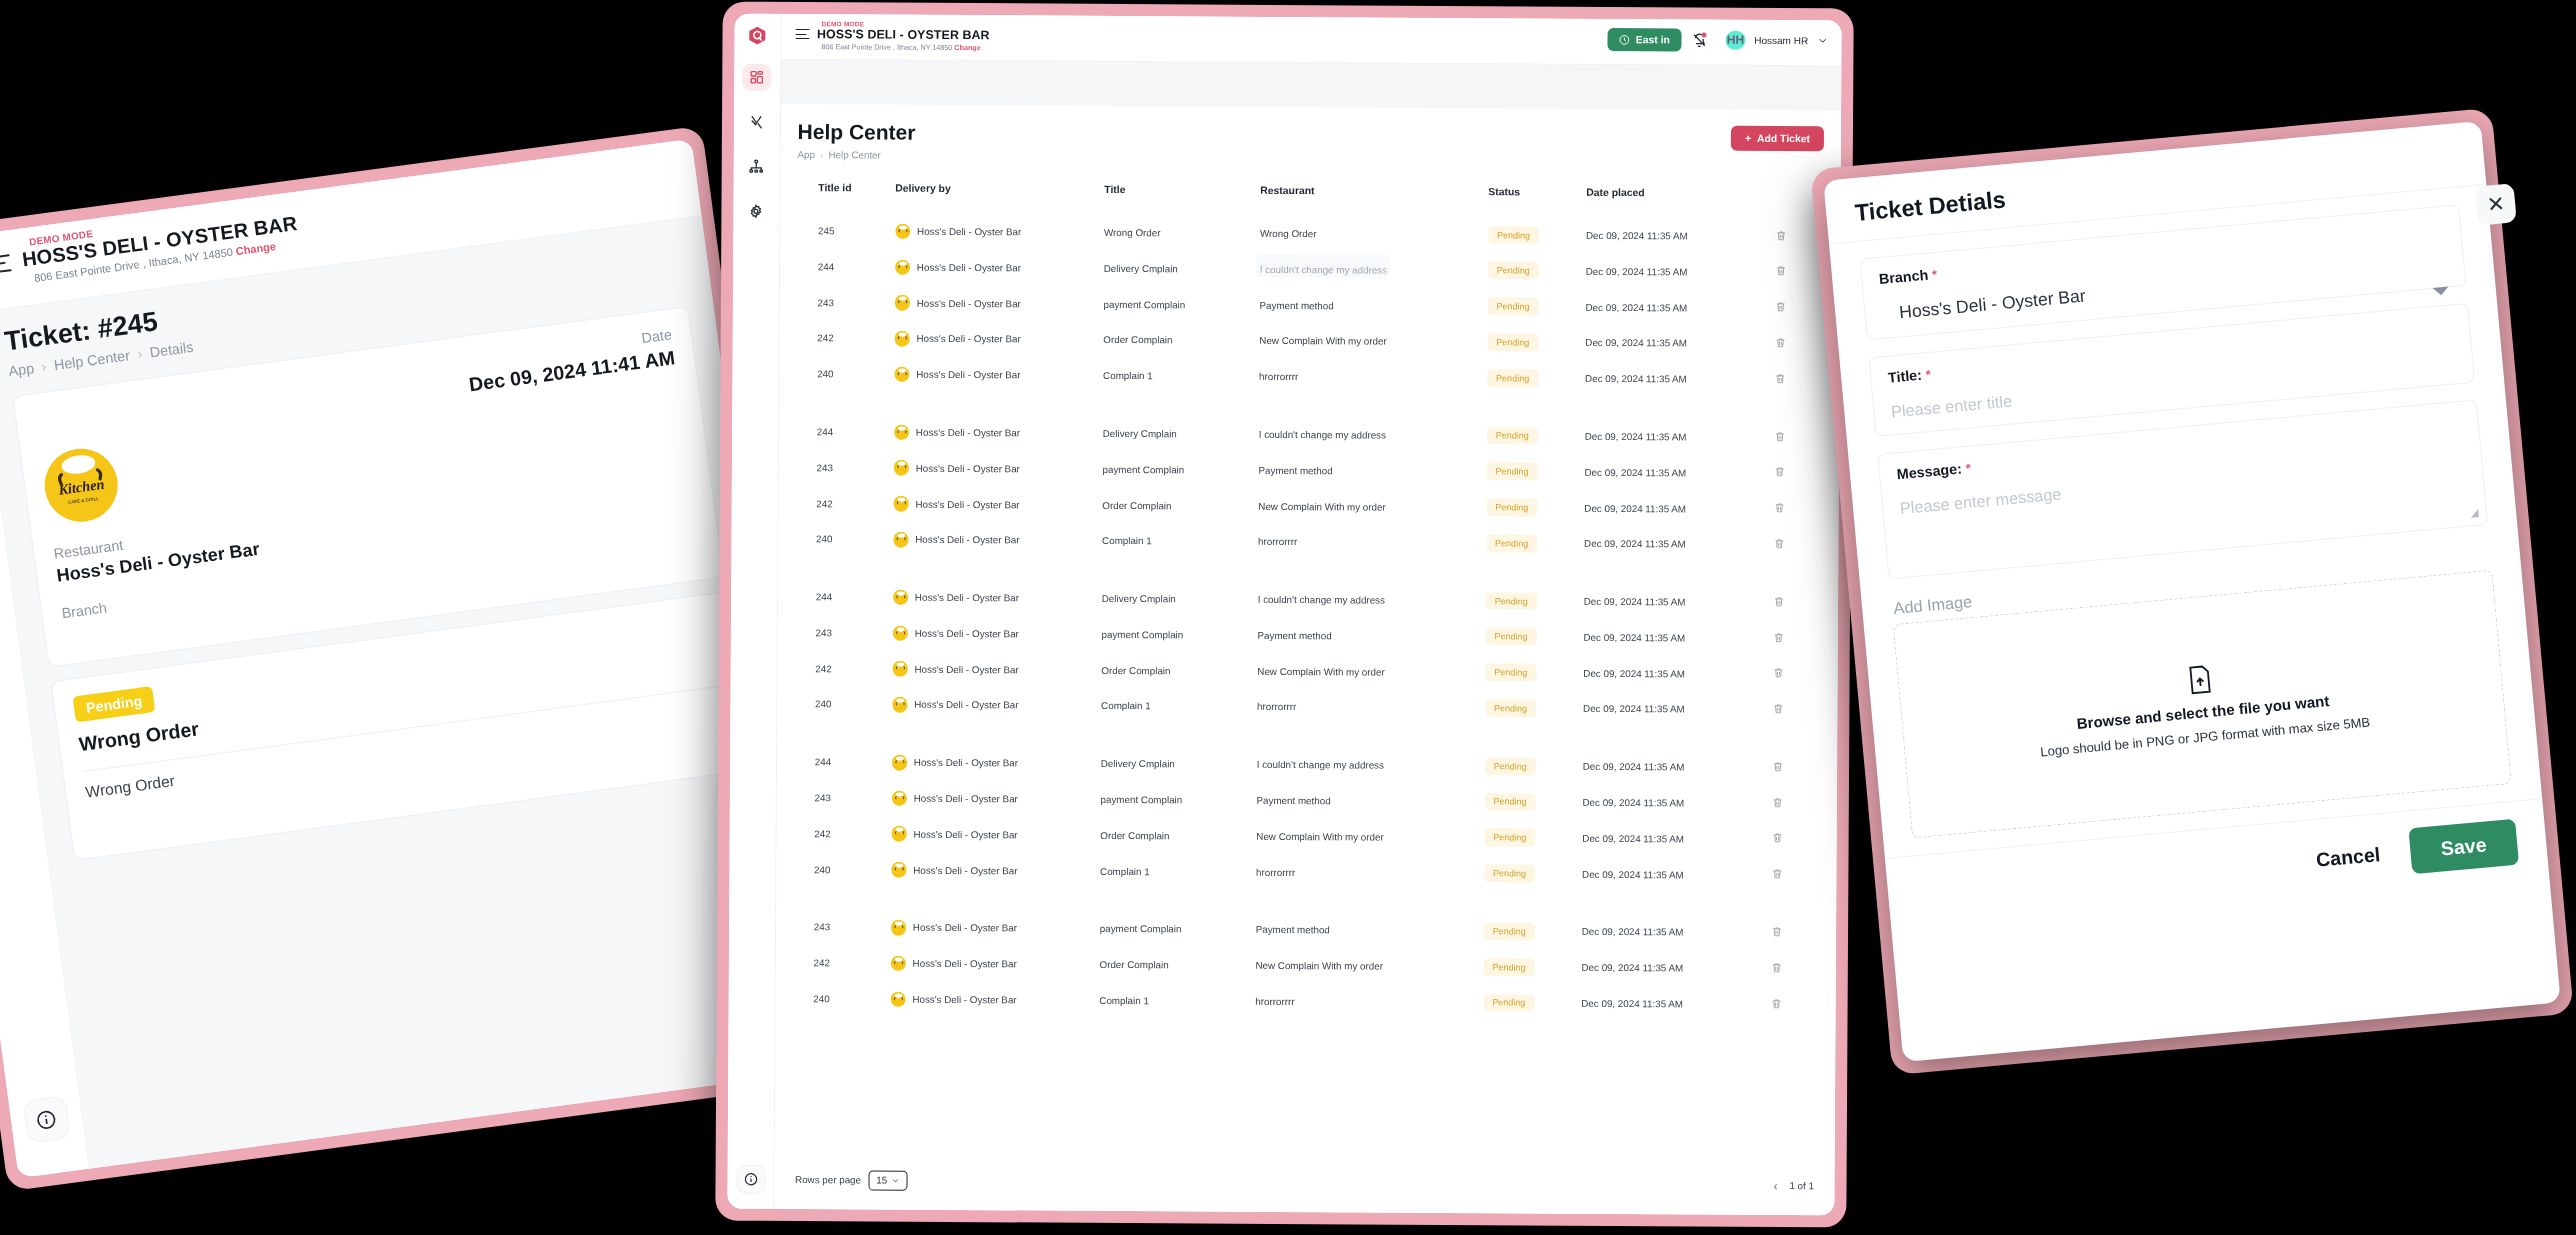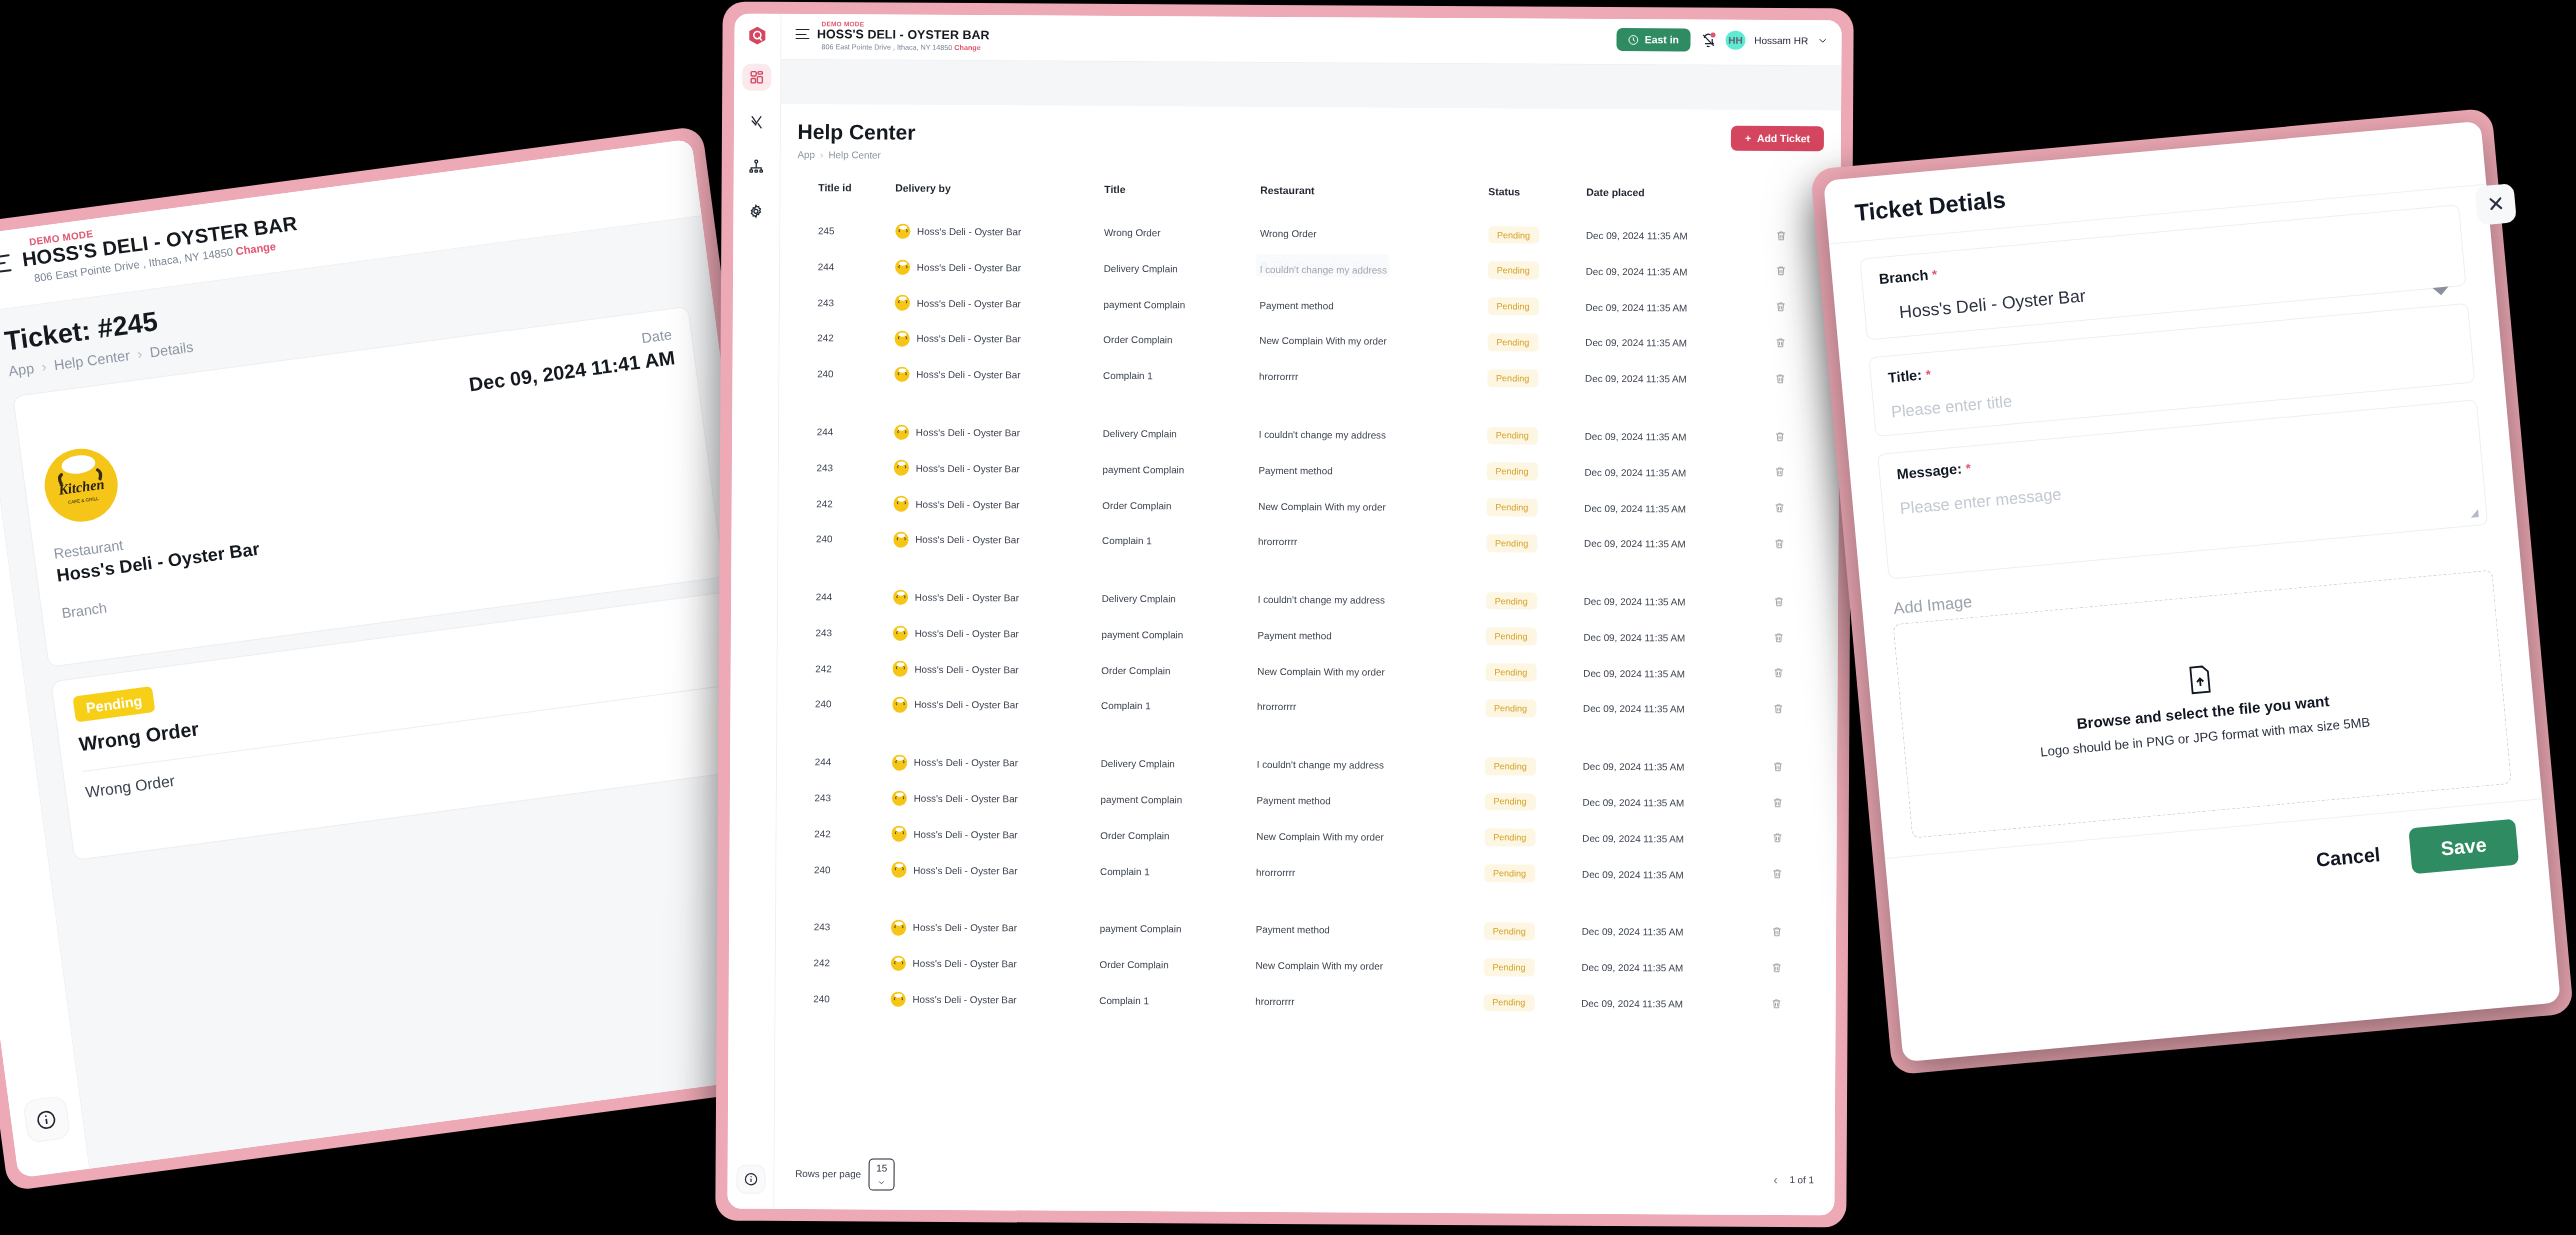--- a/index.html
+++ b/index.html
@@ -104,21 +104,21 @@
   .cp-burger i:nth-child(1){width:100%}.cp-burger i:nth-child(2){width:78%}.cp-burger i:nth-child(3){width:100%}
   .cp-brand { font-size:12.4px; font-weight:800; color:#14181f; letter-spacing:0.1px; }
   .cp-addr { font-size:7.2px; color:#7b8494; margin-left:26px; margin-top:1.3px; }
   .cp-addr .chg { color:#e0556f; font-weight:600; }
   .cp-right { position:absolute; right:14.3px; top:9px; display:flex; align-items:center; gap:9px; }
   .clockin-btn { background:#2e8b62; color:#fff; border-radius:5.9px; padding:5.9px 11.7px; font-size:10.4px; font-weight:600;
                  display:flex; align-items:center; gap:5.2px; border:none; }
   .bell-wrap { position:relative; width:17px; height:17px; display:flex; align-items:center; justify-content:center; }
   .bell-dot { position:absolute; right:1.3px; top:1.3px; width:4.6px; height:4.6px; border-radius:50%; background:#e0556f; }
   .avatar-hh { width:19.6px; height:19.6px; border-radius:50%; background:#5eead4; color:#5d6472;
-               font-size:10px; font-weight:700; display:flex; align-items:center; justify-content:center; }
+               font-size:12px; font-weight:700; display:flex; align-items:center; justify-content:center;margin-left:9px; }
   .user-name { font-size:10px; color:#1f2430; font-weight:500; }
 
   .cp-gap { height: 44px; background:#f5f6f8; flex:0 0 auto; }
 
   .cp-page { background:#fff; margin: 0; flex:1 1 auto; padding: 15.6px 17px 0 17px; position:relative; display:flex; flex-direction:column; }
   .cp-page-head { display:flex; align-items:flex-start; justify-content:space-between; }
   .cp-title { font-size:21px; font-weight:800; color:#14181f; }
   .cp-crumb { font-size:9.8px; color:#8d95a3; margin-top:5.2px; display:flex; gap:5.2px; align-items:center; }
   .cp-crumb .sep { color:#b9bfca; }
   .add-ticket-btn { background:#d4455f; color:#fff; border:none; border-radius:5.9px; padding:7.2px 14.3px;
@@ -142,21 +142,21 @@
   .req-cell { display:flex; align-items:center; gap:6.5px; }
   .req-logo { width:15.6px; height:15.6px; border-radius:50%; background:#f5c518; flex:0 0 auto; position:relative; }
   .pill-pending { display:inline-block; background:#fdf6e3; color:#d6a227; font-size:9px;
                   padding:3.9px 9px; border-radius:4.6px; }
   .trash { width:11.7px; height:11.7px; opacity:.45; }
   .spacer-row td { height: 22px; padding:0 !important; }
 
   .cp-footer { display:flex; align-items:center; justify-content:space-between; padding: 14.3px 3.9px 19.6px 3.9px; margin-top: auto;}
   .rows-per-page { display:flex; align-items:center; gap:7.8px; font-size:9.8px; color:#3b424e; }
   .rpp-select { border:1px solid #1f2430; border-radius:4.6px; padding:3.3px 6.5px; font-size:9.8px; color:#1f2430;
-                display:flex; align-items:center; gap:4.6px; background:#fff;flex-direction:column; }
+                display:flex; align-items:center; gap:4.6px; background:#fff; }
   .pager { display:flex; align-items:center; gap:11.7px; font-size:9.8px; color:#3b424e; }
   .pager .chev { font-size:12.4px; color:#6d7584; }
 
   
   #right-panel {
     left: 1850px; top: 137px; width: 684px; height: 909px;
     transform: rotate(-5.2deg);
     overflow: visible;
   }
   .rp-inner { background:#fff; border-radius: 14.3px; width:100%; height:100%; position:relative;

